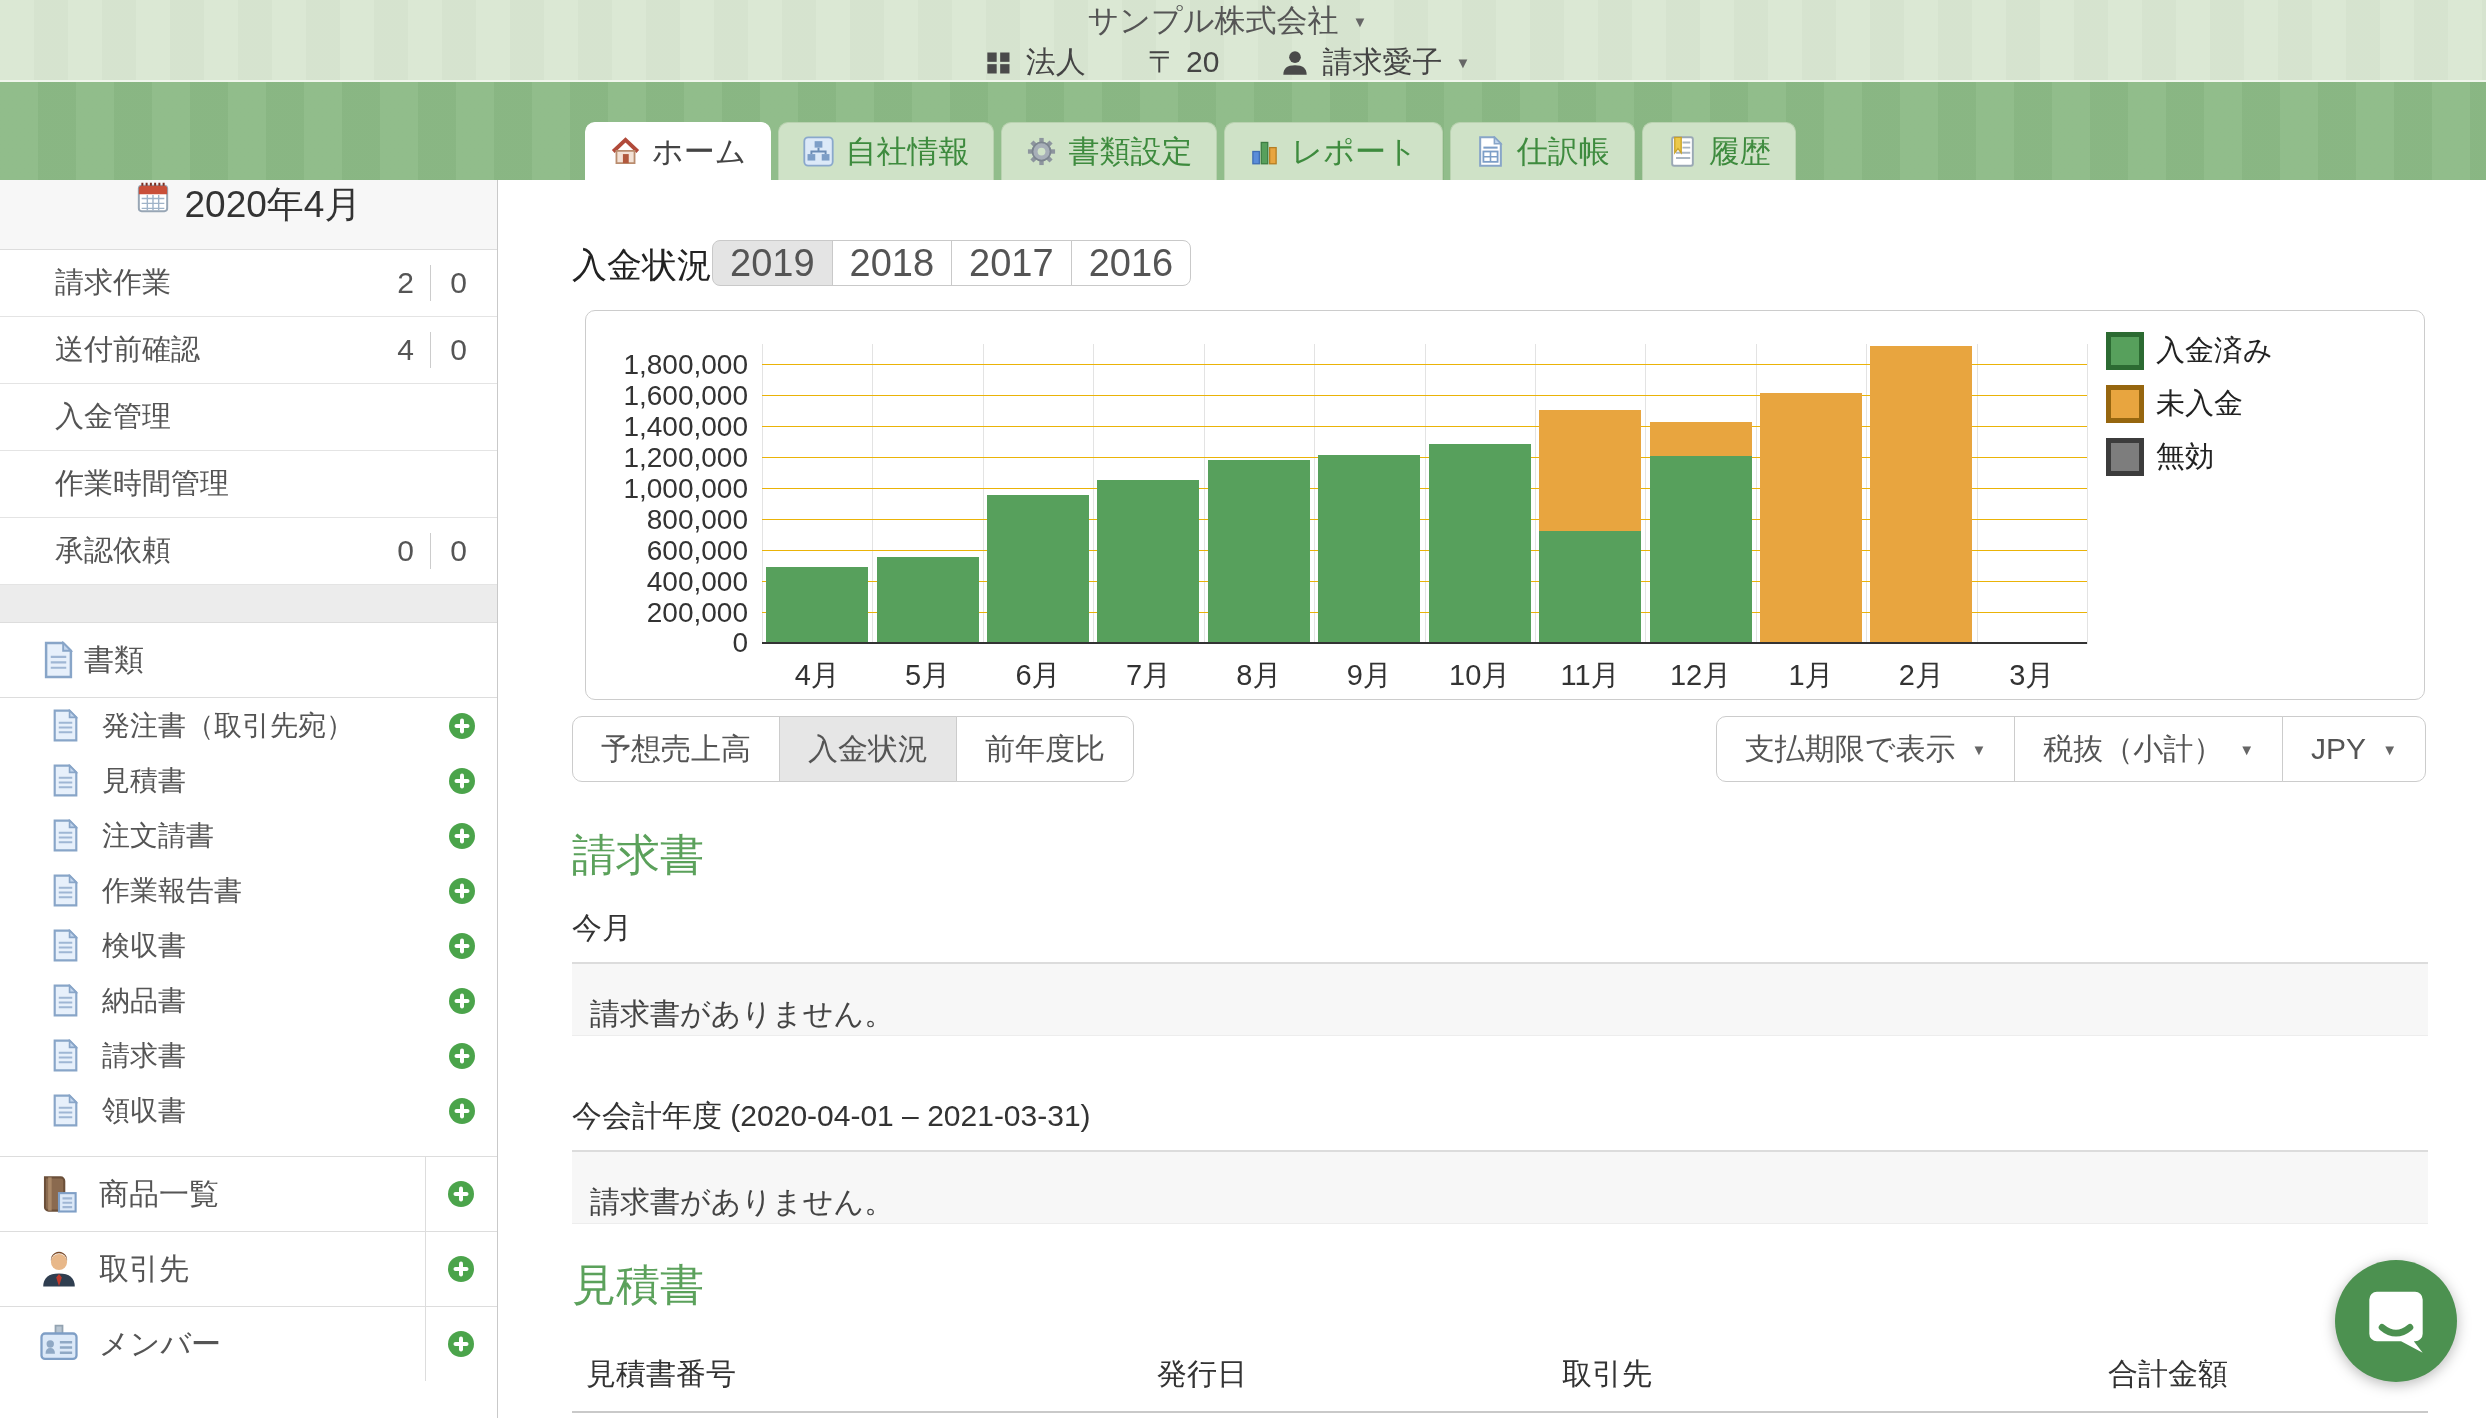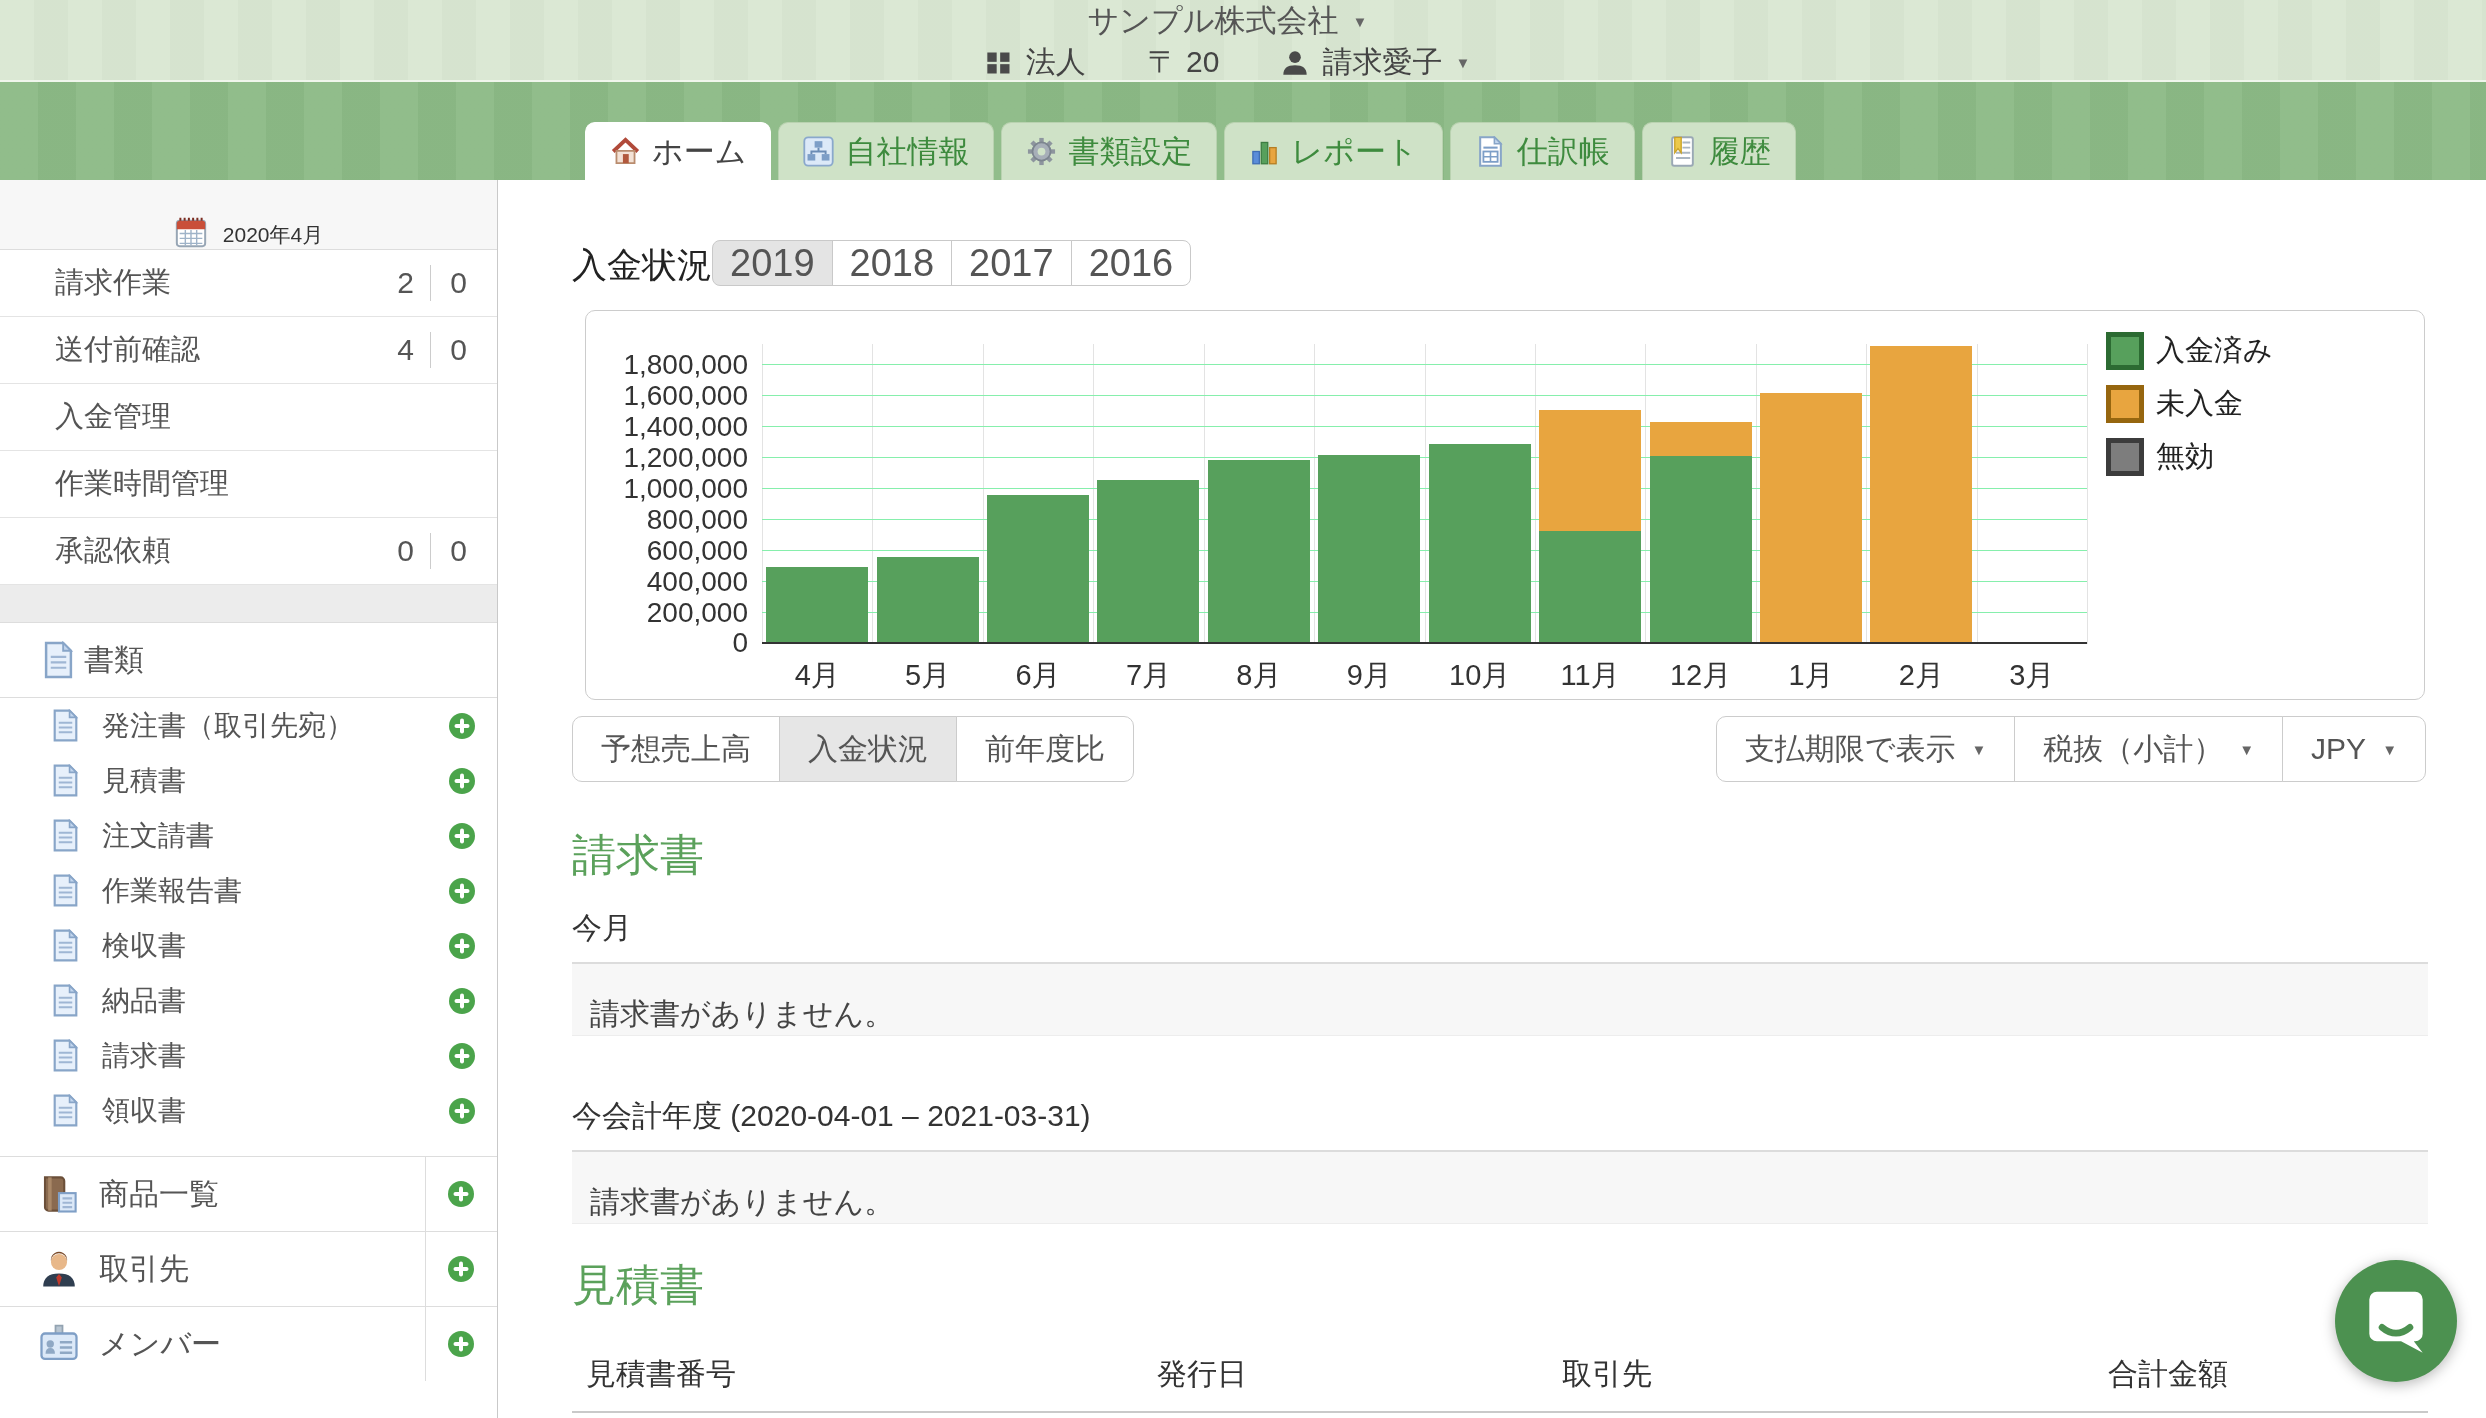--- a/index.html
+++ b/index.html
@@ -33,21 +33,21 @@
     border-radius:10px 10px 0 0;font-size:31px;color:#3e8b3e;cursor:pointer;white-space:nowrap;
   }
   .tab.active{background:#fff;color:#444;border-color:#fff}
   .ticon{width:31px;height:31px;display:block;flex:none}
   
   .sidebar{
     position:absolute;left:0;top:180px;width:498px;bottom:0;background:#fff;
     border-right:1px solid #c9c9c9;box-sizing:border-box;overflow:hidden;
   }
   .cal-header{height:69px;background:#f7f7f7;border-bottom:1px solid #ddd;
-    display:flex;align-items:flex-end;justify-content:center;gap:15px;font-size:21px;color:#333}
+    display:flex;align-items:flex-start;justify-content:center;gap:15px;font-size:37px;color:#333}
   .task-row{position:relative;height:67px;border-bottom:1px solid #e4e4e4;display:flex;
     align-items:center;padding-left:55px;font-size:29px;color:#555;cursor:pointer;box-sizing:border-box}
   .count-a{position:absolute;right:83px;width:46px;text-align:right;font-size:30px;color:#555}
   .count-b{position:absolute;right:30px;width:36px;text-align:right;font-size:30px;color:#555}
   .count-div{position:absolute;right:66px;top:50%;transform:translateY(-50%);height:36px;width:1px;background:#ccc}
   .spacer{height:37px;background:#ececec;border-bottom:1px solid #ddd}
   .docs-header{height:74px;border-bottom:1px solid #ddd;display:flex;align-items:center;
     padding-left:43px;gap:10px;font-size:30px;color:#555}
   .doc-list{padding-bottom:18px}
   .doc-row{height:55px;display:flex;align-items:center;padding-left:52px;gap:23px;
@@ -68,21 +68,21 @@
   .year-group{position:absolute;left:712px;top:240px;display:flex}
   .ybtn{height:46px;line-height:44px;padding:0 17px;font-size:38px;color:#555;background:#fff;
     border:1px solid #c9c9c9;cursor:pointer;box-sizing:border-box}
   .ybtn+.ybtn{margin-left:-1px}
   .ybtn:first-child{border-radius:8px 0 0 8px}
   .ybtn:last-child{border-radius:0 8px 8px 0}
   .ybtn.active{background:#e4e4e4}
   .chart-box{position:absolute;left:585px;top:310px;width:1840px;height:390px;border:1px solid #ccc;
     border-radius:10px;box-sizing:border-box;background:#fff}
   .plot{position:absolute;left:176px;top:33px;width:1325px;height:300px}
-  .hline{position:absolute;left:0;width:100%;height:1px;background:#86efac;z-index:1}
+  .hline{position:absolute;left:0;width:100%;height:1px;background:#eab308;z-index:1}
   .hline.baseline{height:2px;background:#333;z-index:3}
   .ylab{position:absolute;right:calc(100% + 14px);top:50%;transform:translateY(-50%);
     font-size:28px;color:#333;white-space:nowrap}
   .vline{position:absolute;top:0;height:100%;width:1px;background:#e3e3e3;z-index:0}
   .bar{position:absolute;z-index:2}
   .xlab{position:absolute;top:312px;transform:translateX(-50%);font-size:29px;color:#333;white-space:nowrap}
   .legend{position:absolute;left:1520px;top:20px}
   .legend-item{display:flex;align-items:center;margin-bottom:13px}
   .legend-swatch{width:38px;height:38px;border:5px solid #333;box-sizing:border-box;flex:none}
   .legend-label{font-size:29px;color:#222;margin-left:12px;white-space:nowrap}

